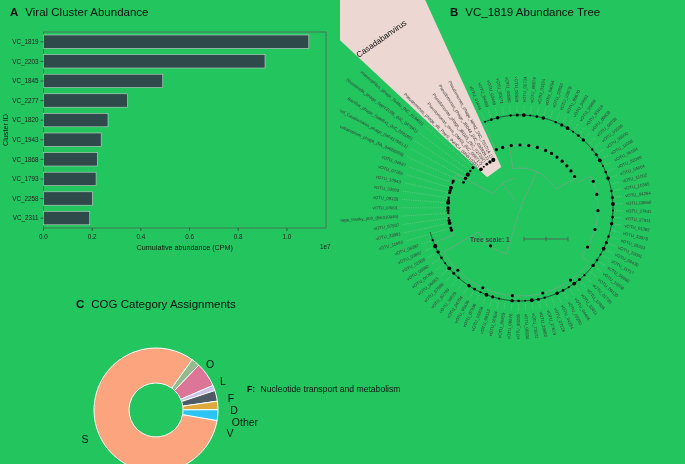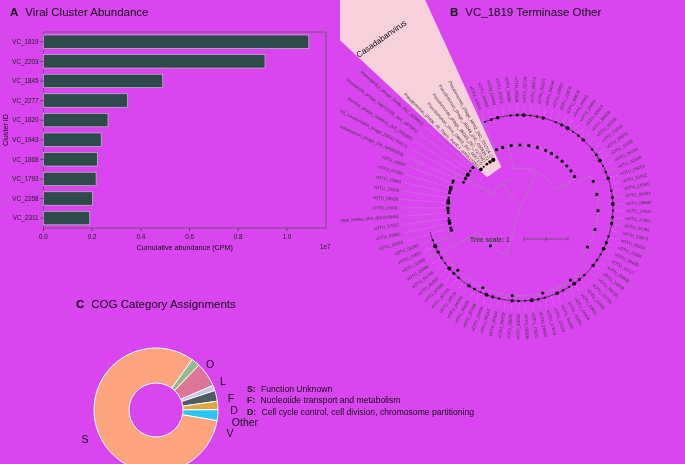--- a/index.html
+++ b/index.html
@@ -1,17 +1,17 @@
 <!DOCTYPE html>
 <html><head>
 <meta charset="utf-8">
 <style>
   html,body{margin:0;padding:0;background:#fff;}
   body{width:685px;height:464px;font-family:"Liberation Sans",sans-serif;position:relative;overflow:hidden;}
-  #fig{position:absolute;inset:0;background:#d946ef;}
+  #fig{position:absolute;inset:0;background:#22c55e;}
   .panel{position:absolute;}
   .ptitle{position:absolute;font-size:11.5px;color:#111;white-space:nowrap;}
   .ptitle .plabel{font-weight:bold;margin-right:7px;}
   #panel-a{left:0;top:0;width:345px;height:262px;}
   #panel-a .ptitle{left:10px;top:6px;}
   #bar-svg{position:absolute;left:0;top:16px;}
   #panel-b{left:340px;top:0;width:345px;height:398px;}
   #panel-b .ptitle{left:110px;top:6px;}
   #tree-svg{position:absolute;left:0;top:0;}
   #panel-c{left:0;top:292px;width:260px;height:182px;margin-left:44px;}
@@ -390,21 +390,21 @@
         <line x1="152.80075274274452" y1="159.04899440625678" x2="152.0722014769252" y2="157.73780675642436" stroke="#c4c4c4" stroke-width="0.5" stroke-dasharray="0.7 1.1"></line>
         <circle cx="153.2864535866241" cy="159.92311950614504" r="2.08" fill="#000"></circle>
         <text x="0" y="0" font-size="4.3" fill="#3a3a3a" text-anchor="end" dy="1.4" transform="translate(151.83 157.30) rotate(420.94)">Pseudomonas_phage_MP42_(NC_031014.1)</text>
         <text x="130" y="242" font-size="6.6" font-weight="600" fill="#444">Tree scale: 1</text>
         <line x1="184" y1="239" x2="228" y2="239" stroke="#555" stroke-width="0.8"></line>
         <line x1="184" y1="236.8" x2="184" y2="241.2" stroke="#555" stroke-width="0.8"></line>
         <line x1="206" y1="236.8" x2="206" y2="241.2" stroke="#555" stroke-width="0.8"></line>
         <line x1="228" y1="236.8" x2="228" y2="241.2" stroke="#555" stroke-width="0.8"></line>
       </svg>
     <div class="ptitle">
-      <span class="plabel">B</span><span>VC_1819 Terminase Other</span>
+      <span class="plabel">B</span><span>VC_1819 Abundance Tree</span>
     </div>
   </div>
 
   <div id="panel-c" class="panel">
     <div class="ptitle">
       <span class="plabel">C</span><span>COG Category Assignments</span>
     </div>
     <svg id="donut-svg" width="260" height="172">
         <path d="M173.09528970597637 118.55298894829401 A62 62 0 1 1 148.19712807840625 57.663453447068356 L127.76326545349949 86.07924585598138 A27 27 0 1 0 138.60601325905424 112.59565647748288 Z" fill="#fba47e" stroke="#fff" stroke-width="1"></path>
         <text x="41" y="141" font-size="10.5" fill="#111" text-anchor="middle">S</text>
@@ -417,18 +417,16 @@
         <path d="M170.871171478144 88.55301646036169 A62 62 0 0 1 173.36612631628293 99.15700611025832 L138.7239582345103 104.1490187899512 A27 27 0 0 0 137.63744564370788 99.53115232951235 Z" fill="#4e5a66" stroke="#fff" stroke-width="1"></path>
         <text x="190" y="112" font-size="10.5" fill="#111" text-anchor="middle">D</text>
         <path d="M173.36612631628293 99.15700611025832 A62 62 0 0 1 173.99925965929634 107.69701204785054 L138.99967759356454 107.86805363374137 A27 27 0 0 0 138.7239582345103 104.1490187899512 Z" fill="#dfa83d" stroke="#fff" stroke-width="1"></path>
         <text x="201" y="124" font-size="10.5" fill="#111" text-anchor="middle">Other</text>
         <path d="M173.99925965929634 107.69701204785054 A62 62 0 0 1 173.09528970597637 118.55298894829406 L138.60601325905424 112.59565647748289 A27 27 0 0 0 138.99967759356454 107.86805363374137 Z" fill="#2bc4f4" stroke="#fff" stroke-width="1"></path>
         <text x="186" y="135" font-size="10.5" fill="#111" text-anchor="middle">V</text>
       </svg>
   </div>
 
   <div id="legend">
-      <div class="lg"><b>S:</b> Function Unknown</div>
       <div class="lg"><b>F:</b> Nucleotide transport and metabolism</div>
-      <div class="lg"><b>D:</b> Cell cycle control, cell division, chromosome partitioning</div>
     </div>
 
 </div>
 
 </body></html>

